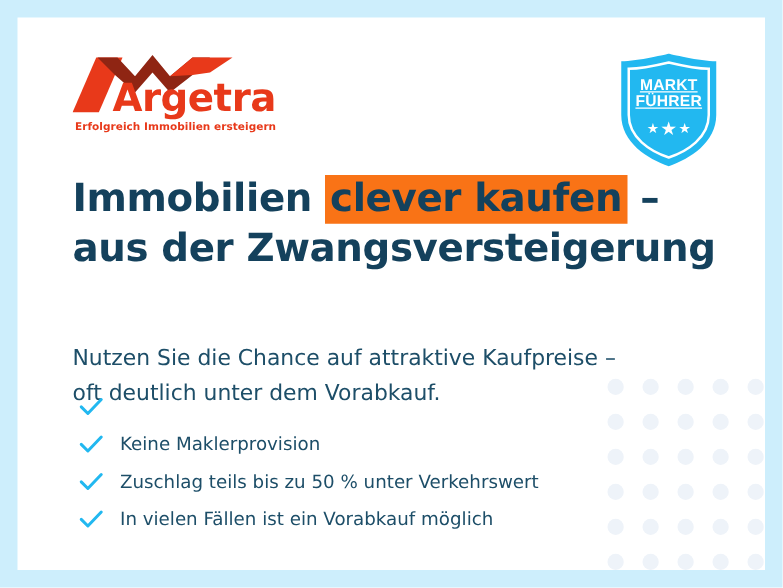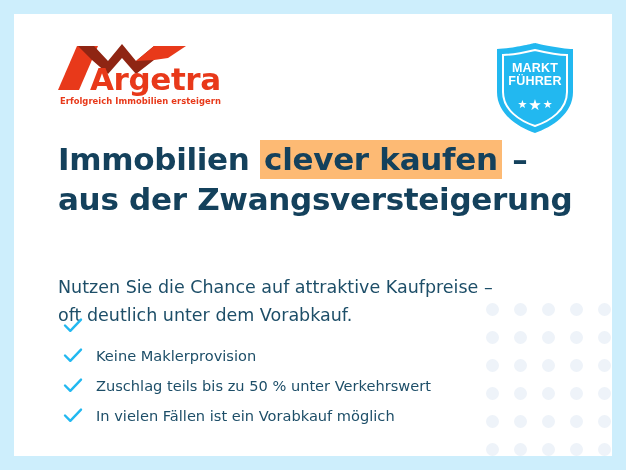--- a/index.html
+++ b/index.html
@@ -102,20 +102,21 @@
   #badge-text {
     position: absolute;
     left: 0; right: 0;
     top: 20px;
     text-align: center;
     color: #ffffff;
     font-weight: 700;
     line-height: 1.02;
     letter-spacing: 0.2px;
     font-family: "Liberation Sans", sans-serif;
+    text-decoration: underline;
   }
   #badge-line1 { display: block; font-size: 12.5px; }
   #badge-line2 { display: block; font-size: 12.5px; }
   #badge-stars {
     position: absolute;
     left: 0; right: 0;
     top: 54px;
     text-align: center;
     color: #ffffff;
     line-height: 1;
@@ -131,21 +132,21 @@
     top: 126px;
     width: 480px;
     font-size: 31px;
     font-weight: 700;
     color: #14415c;
     line-height: 1.28;
     letter-spacing: -0.3px;
     font-family: "DejaVu Sans", "Liberation Sans", sans-serif;
   }
   #headline .hl {
-    background: #fdba74;
+    background: #f97316;
     padding: 1px 4px 2px 4px;
   }
   #headline .ln { display: block; white-space: nowrap; }
 
   
   #subheading {
     position: absolute;
     left: 44px;
     top: 219px;
     width: 500px;

